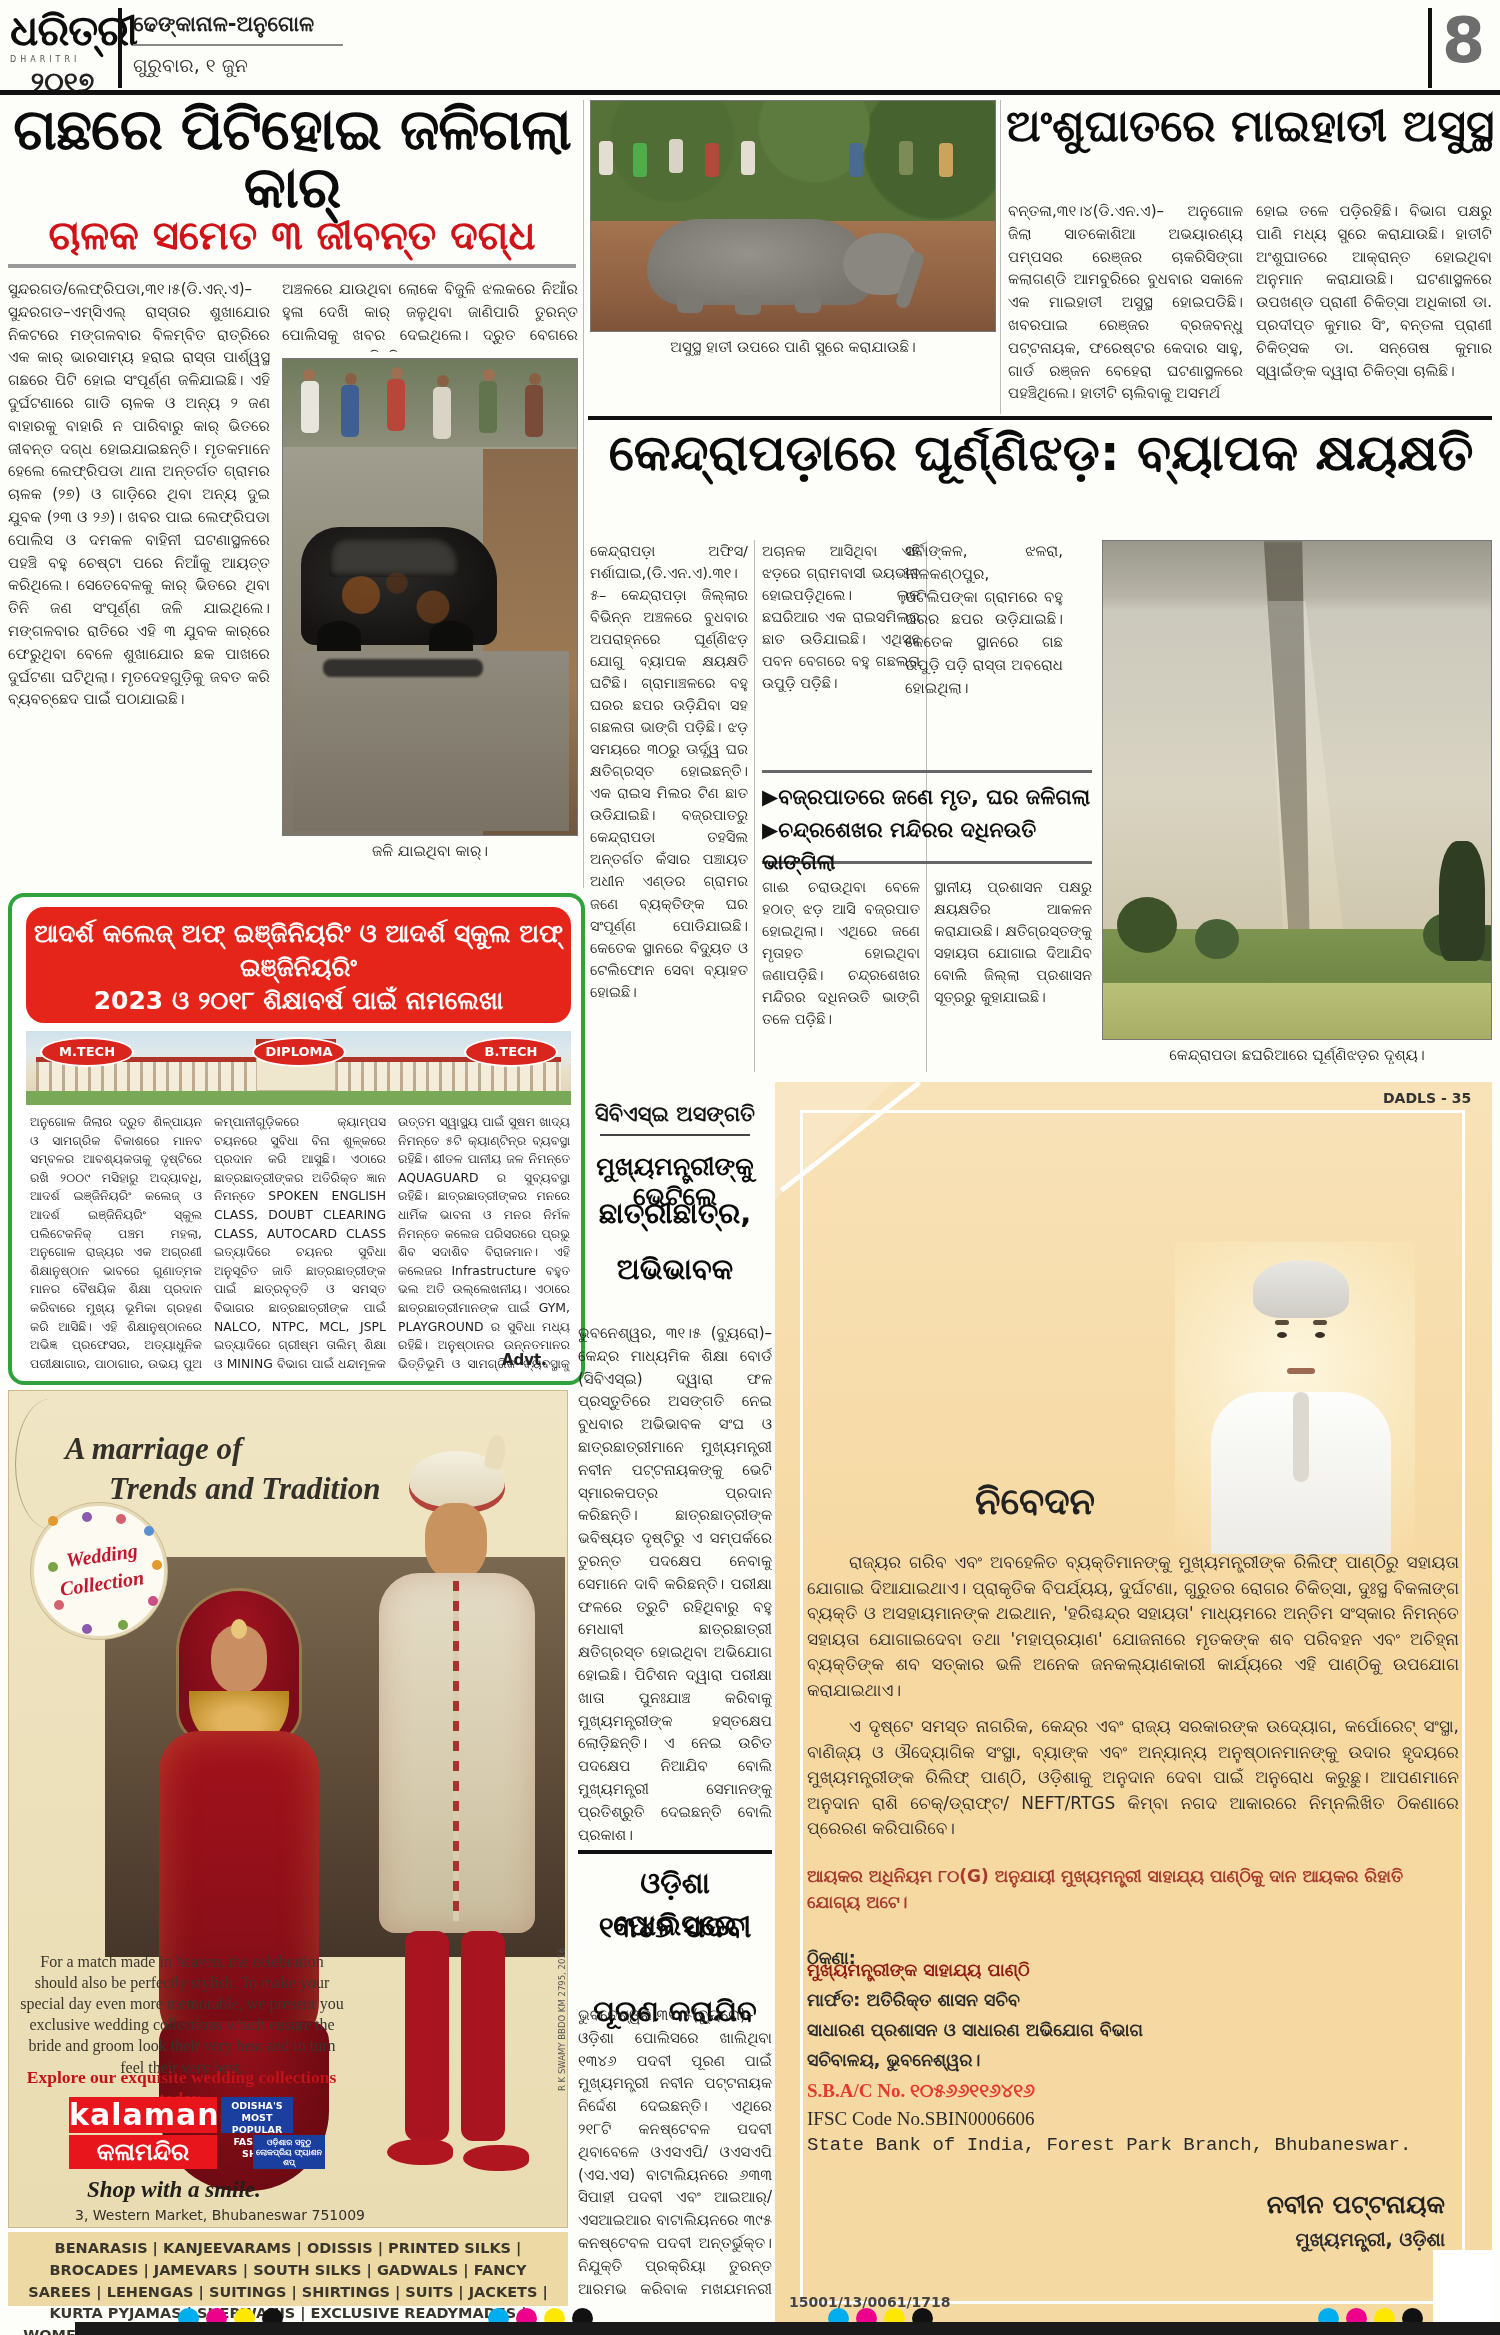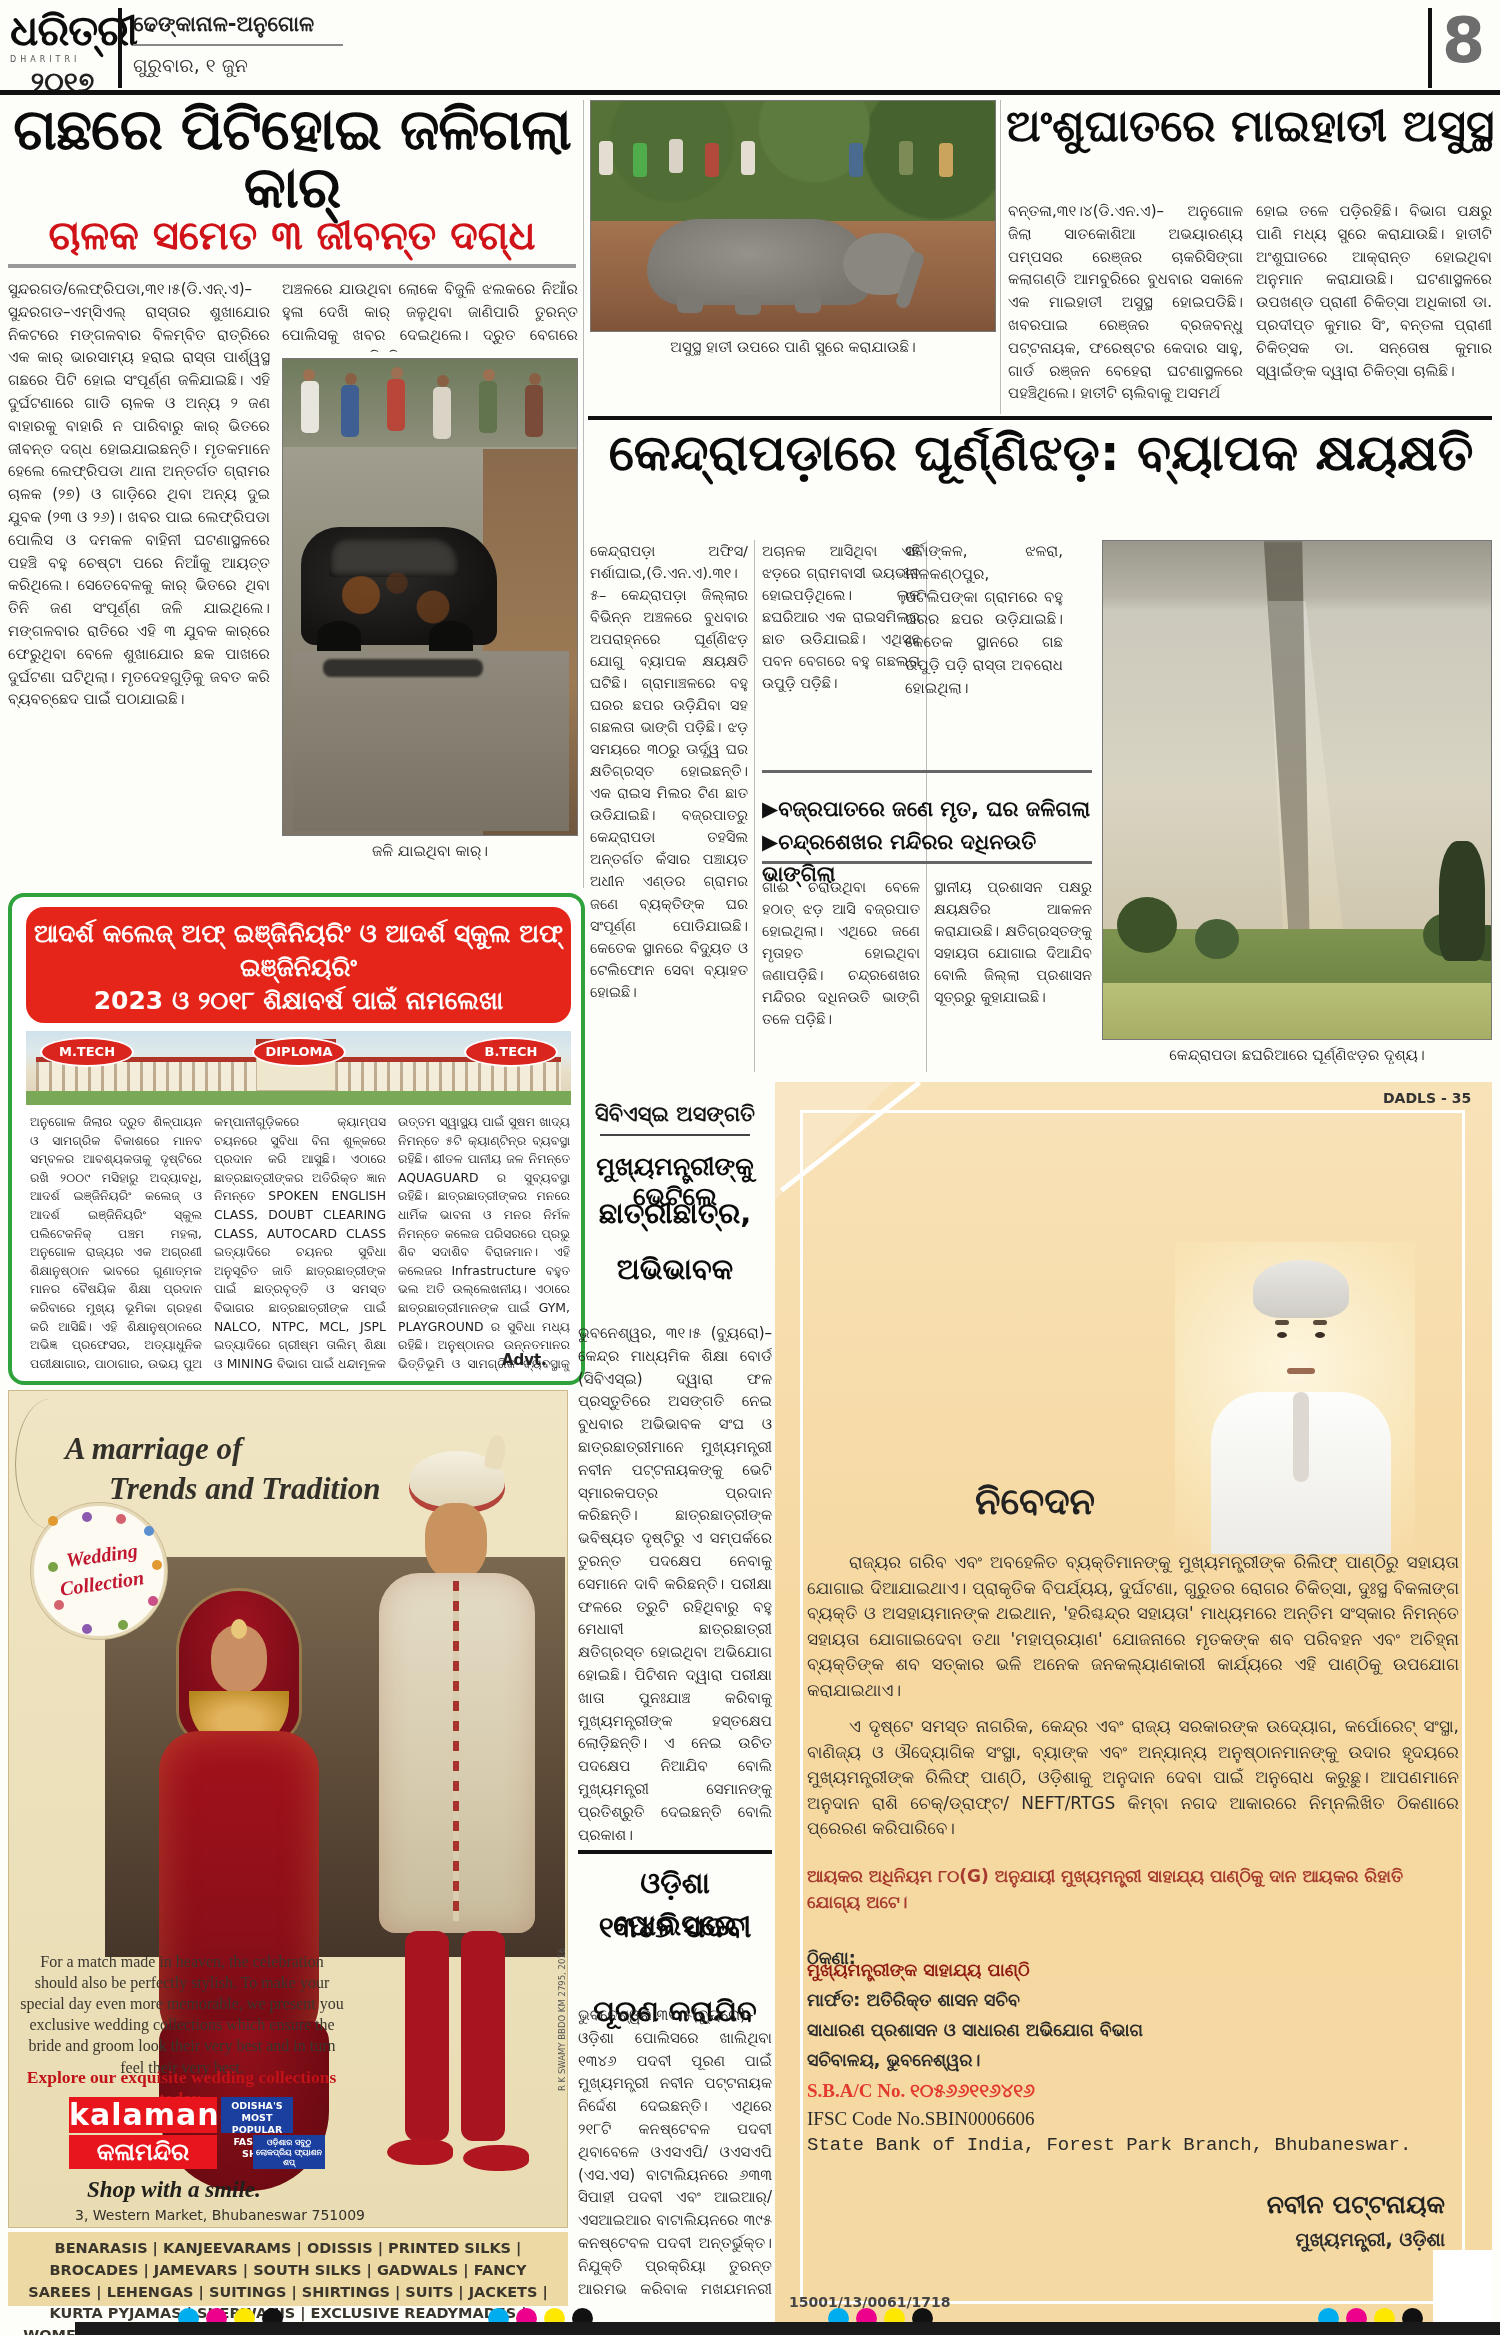--- a/index.html
+++ b/index.html
@@ -127,21 +127,21 @@
 
   <div class="abs rule" style="left:588px;top:416px;width:904px;height:4px;"></div>
   <div class="abs h-cyc" style="left:590px;top:428px;width:902px;height:104px;">କେନ୍ଦ୍ରାପଡ଼ାରେ ଘୂର୍ଣ୍ଣିଝଡ଼: ବ୍ୟାପକ କ୍ଷୟକ୍ଷତି</div>
 
   <div class="abs bt" style="left:590px;top:540px;width:158px;height:532px;font-size:14.5px;">କେନ୍ଦ୍ରାପଡ଼ା ଅଫିସ/ମର୍ଶାଘାଇ,(ଡି.ଏନ.ଏ).୩୧।୫– କେନ୍ଦ୍ରାପଡ଼ା ଜିଲ୍ଲାର ବିଭିନ୍ନ ଅଞ୍ଚଳରେ ବୁଧବାର ଅପରାହ୍ନରେ ଘୂର୍ଣ୍ଣିଝଡ଼ ଯୋଗୁ ବ୍ୟାପକ କ୍ଷୟକ୍ଷତି ଘଟିଛି। ଗ୍ରାମାଞ୍ଚଳରେ ବହୁ ଘରର ଛପର ଉଡ଼ିଯିବା ସହ ଗଛଲତା ଭାଙ୍ଗି ପଡ଼ିଛି। ଝଡ଼ ସମୟରେ ୩୦ରୁ ଊର୍ଦ୍ଧ୍ୱ ଘର କ୍ଷତିଗ୍ରସ୍ତ ହୋଇଛନ୍ତି। ଏକ ରାଇସ ମିଲର ଟିଣ ଛାତ ଉଡିଯାଇଛି। ବଜ୍ରପାତରୁ କେନ୍ଦ୍ରାପଡା ତହସିଲ ଅନ୍ତର୍ଗତ କଁସାର ପଞ୍ଚାୟତ ଅଧୀନ ଏଣ୍ଡର ଗ୍ରାମର ଜଣେ ବ୍ୟକ୍ତିଙ୍କ ଘର ସଂପୂର୍ଣ୍ଣ ପୋଡିଯାଇଛି। କେତେକ ସ୍ଥାନରେ ବିଦ୍ୟୁତ ଓ ଟେଲିଫୋନ ସେବା ବ୍ୟାହତ ହୋଇଛି।</div>
   <div class="abs vrule" style="left:754px;top:540px;height:532px;"></div>
   <div class="abs bt" style="left:762px;top:540px;width:158px;height:222px;font-size:14.5px;">ଅଚାନକ ଆସିଥିବା ଏହି ଝଡ଼ରେ ଗ୍ରାମବାସୀ ଭୟଭୀତ ହୋଇପଡ଼ିଥିଲେ। ଲୁକ ଛଘରିଆର ଏକ ରାଇସମିଲର ଛାତ ଉଡିଯାଇଛି। ଏଥିସହ ପବନ ବେଗରେ ବହୁ ଗଛଲତା ଉପୁଡ଼ି ପଡ଼ିଛି।</div>
   <div class="abs vrule" style="left:926px;top:540px;height:532px;"></div>
   <div class="abs bt" style="left:905px;top:540px;width:158px;height:222px;font-size:15px;">ସର୍ବାଙ୍କଳ, ଝଳରା, ନୀଳକଣ୍ଠପୁର, ପଟିଲିପଙ୍କା ଗ୍ରାମରେ ବହୁ ଘରର ଛପର ଉଡ଼ିଯାଇଛି। କେତେକ ସ୍ଥାନରେ ଗଛ ଉପୁଡ଼ି ପଡ଼ି ରାସ୍ତା ଅବରୋଧ ହୋଇଥିଲା।</div>
 
-  <div class="abs" style="left:762px;top:770px;width:330px;height:94px;border-top:3px solid #666;border-bottom:3px solid #666;padding-top:20px;">
+  <div class="abs" style="left:762px;top:770px;width:330px;height:94px;border-top:3px solid #666;border-bottom:3px solid #666;padding-top:8px;">
     <div class="bullet-ln">▶ବଜ୍ରପାତରେ ଜଣେ ମୃତ, ଘର ଜଳିଗଲା</div>
     <div class="bullet-ln">▶ଚନ୍ଦ୍ରଶେଖର ମନ୍ଦିରର ଦଧିନଉତି ଭାଙ୍ଗିଲା</div>
   </div>
 
   <div class="abs bt" style="left:762px;top:876px;width:158px;height:196px;font-size:14.5px;">ଗାଈ ଚରାଉଥିବା ବେଳେ ହଠାତ୍ ଝଡ଼ ଆସି ବଜ୍ରପାତ ହୋଇଥିଲା। ଏଥିରେ ଜଣେ ମୃତାହତ ହୋଇଥିବା ଜଣାପଡ଼ିଛି। ଚନ୍ଦ୍ରଶେଖର ମନ୍ଦିରର ଦଧିନଉତି ଭାଙ୍ଗି ତଳେ ପଡ଼ିଛି।</div>
   <div class="abs bt" style="left:934px;top:876px;width:158px;height:196px;font-size:14.5px;">ସ୍ଥାନୀୟ ପ୍ରଶାସନ ପକ୍ଷରୁ କ୍ଷୟକ୍ଷତିର ଆକଳନ କରାଯାଉଛି। କ୍ଷତିଗ୍ରସ୍ତଙ୍କୁ ସହାୟତା ଯୋଗାଇ ଦିଆଯିବ ବୋଲି ଜିଲ୍ଲା ପ୍ରଶାସନ ସୂତ୍ରରୁ କୁହାଯାଇଛି।</div>
 
   <div class="abs photo" style="left:1102px;top:540px;width:390px;height:500px;background:linear-gradient(180deg,#c6c4ba 0%,#d9d4c2 50%,#cfc7ae 78%);">
     <div class="abs" style="left:0;top:0;width:390px;height:70px;background:linear-gradient(180deg,#9a978c,#b8b5a8 80%,transparent);"></div>
     <div class="abs" style="left:150px;top:0px;width:60px;height:420px;background:linear-gradient(180deg,#6f6b5e 0%,#7d7868 55%,#8d8672 100%);clip-path:polygon(18% 0,82% 0,95% 100%,62% 100%);filter:blur(1px);"></div>

